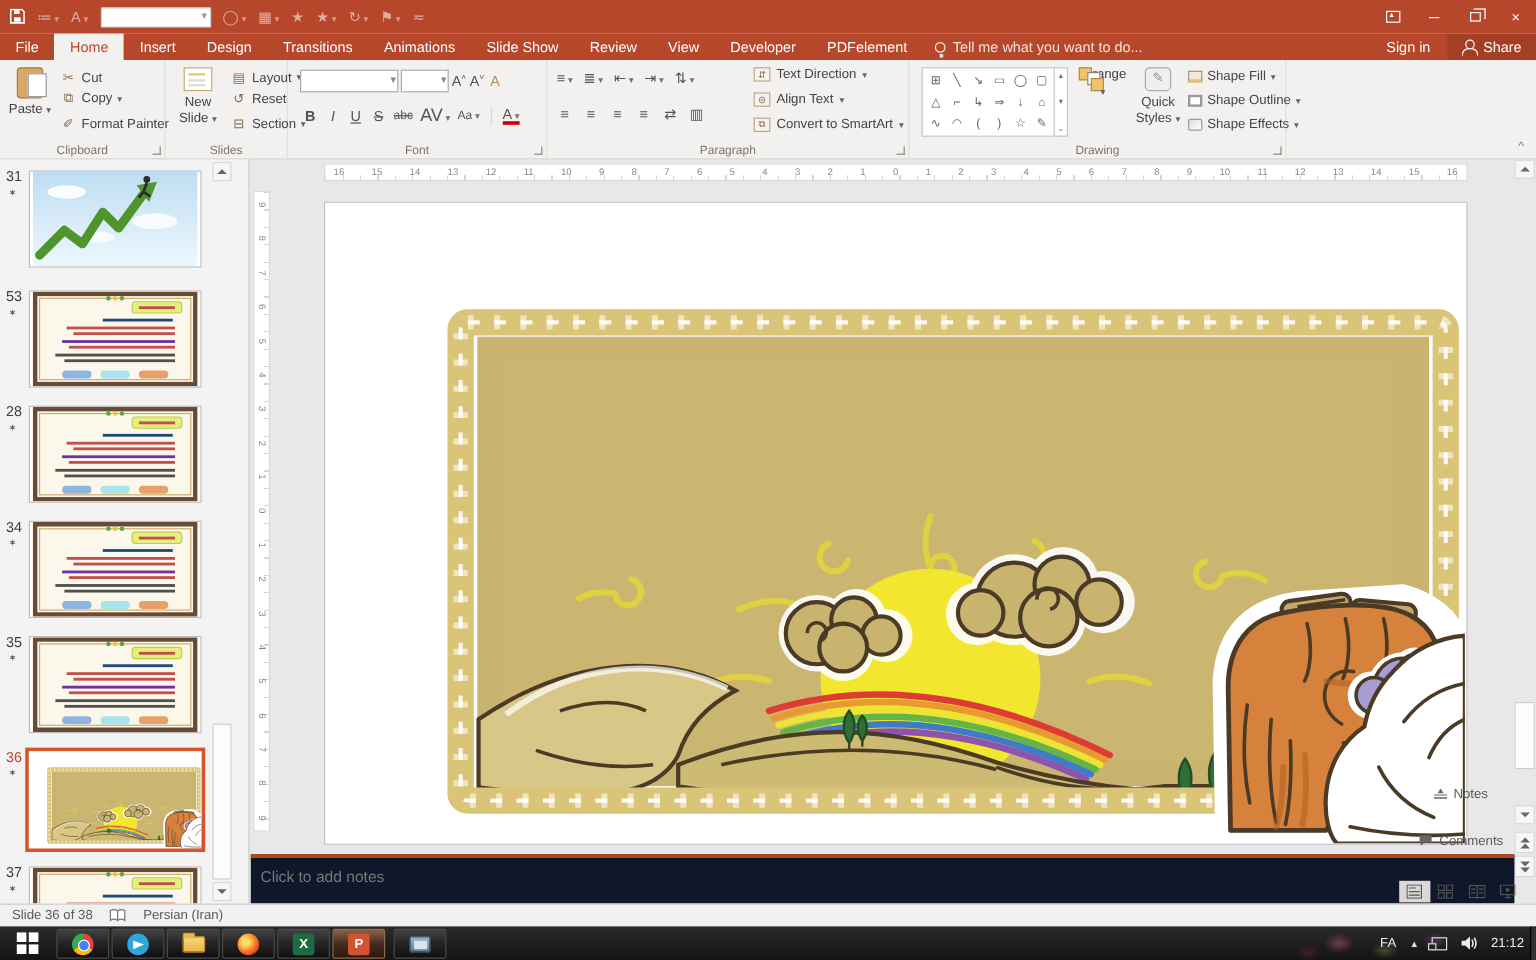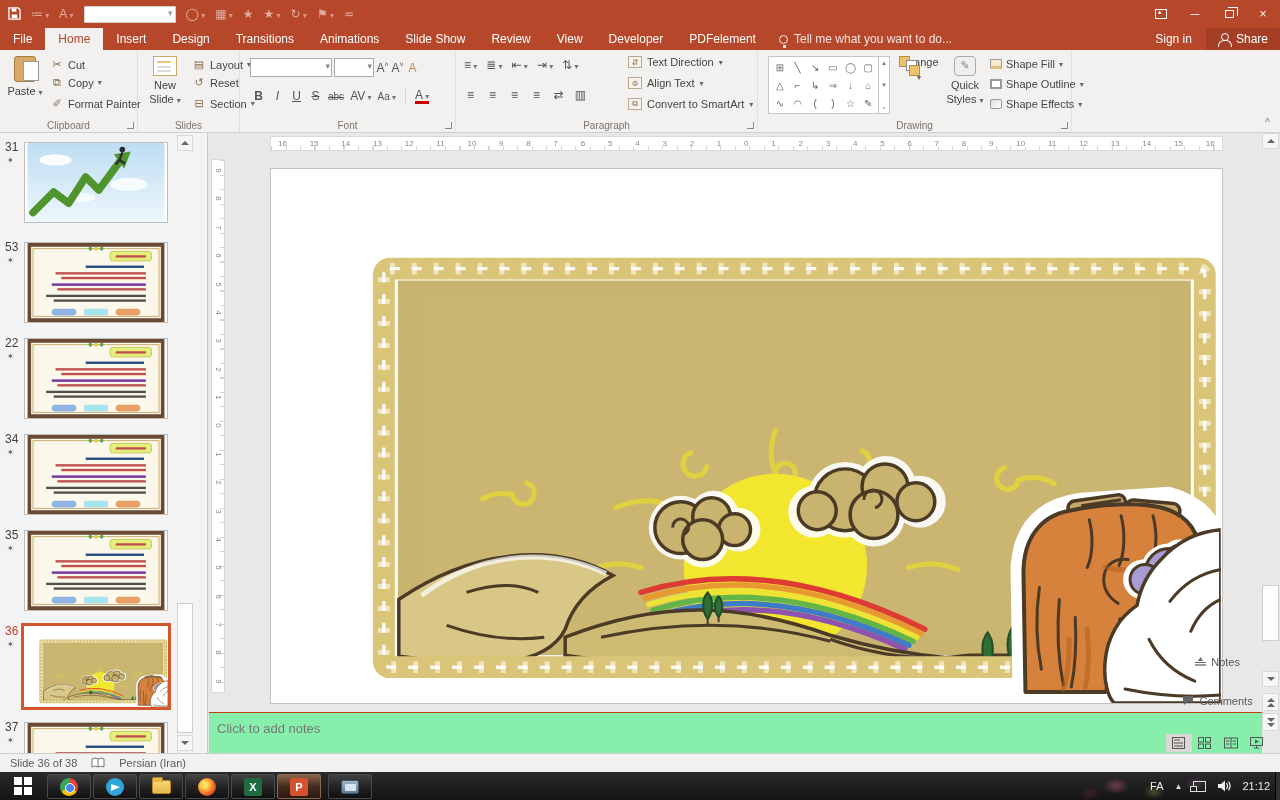--- a/index.html
+++ b/index.html
@@ -95,21 +95,21 @@
   #canvas{position:absolute;left:61px;top:35px;width:953px;height:536px;background:#fff;border:1px solid #C2C2C2;}
   #canvas svg{display:block;width:100%;height:100%;}
   .escroll{position:absolute;right:1px;top:0;width:17px;height:619px;}
   .escroll .sbtn{width:17px;}
   .escroll .ethumb{position:absolute;left:0;top:452px;width:17px;height:56px;background:#FDFDFD;border:1px solid #CECECE;}
   .chev{width:0;height:0;border-left:4px solid transparent;border-right:4px solid transparent;}
   .chev.up{border-bottom:4px solid #666;}
   .chev.down{border-top:4px solid #666;}
   .dblbtn{position:absolute;left:0;width:17px;height:18px;display:flex;flex-direction:column;align-items:center;justify-content:center;gap:1px;background:#F6F6F6;border:1px solid #D8D8D8;}
   
-  #notesbar{position:absolute;left:209px;right:18px;top:579px;height:41px;background:#86efac;border-top:1px solid #c2410c;}
+  #notesbar{position:absolute;left:209px;right:18px;top:579px;height:41px;background:#0f172a;border-top:3px solid #c2410c;}
   #notesbar .ph{padding:8px 0 0 8px;font-size:13px;color:#777;}
 
   
   #statusbar{position:absolute;left:0;top:753px;width:1280px;height:19px;background:#F1F1F1;border-top:1px solid #D0CECC;display:flex;align-items:center;font-size:11px;color:#5a5a5a;}
   #statusbar .left{display:flex;align-items:center;gap:14px;padding-left:10px;}
   #statusbar .right{margin-left:auto;display:flex;align-items:center;gap:27px;padding-right:5px;flex-direction:column;}
   .sicon{display:inline-flex;vertical-align:middle;}
   .viewbtns{display:flex;align-items:center;}
   .vbtn{width:26px;height:18px;display:flex;align-items:center;justify-content:center;}
   .vbtn.active{background:#DBD8D5;}
@@ -436,21 +436,21 @@
         <span class="fbtn"><span>A</span><sup style="font-size:7px">˄</sup></span>
         <span class="fbtn"><span>A</span><sup style="font-size:7px">˅</sup></span>
         <span class="fbtn" style="color:#b58a5a">A</span>
       </div>
       <div class="smallrow" style="left:12px;top:38px;gap:6px">
         <span class="fbtn" style="font-weight:bold">B</span>
         <span class="fbtn" style="font-style:italic">I</span>
         <span class="fbtn" style="text-decoration:underline">U</span>
         <span class="fbtn" style="text-decoration:line-through">S</span>
         <span class="fbtn" style="font-size:10px;text-decoration:line-through">abc</span>
-        <span class="fbtn dd" style="font-size:12px">AV</span>
+        <span class="fbtn dd" style="font-size:15px">AV</span>
         <span class="fbtn dd" style="font-size:10px">Aa</span>
         <span class="vsep"></span>
         <span class="fbtn dd" style="border-bottom:3px solid #C00;line-height:1">A</span>
       </div>
       <div class="group-label">Font</div>
       <div class="dlg"></div>
     </div>
 
     <div class="group" style="left:456px;width:302px">
       <div class="smallrow" style="left:8px;top:8px;gap:9px;font-size:12px;color:#666">
@@ -557,21 +557,21 @@
       <div class="slide-entry" style="top:107px">
         <div class="slide-num">53</div>
         <div class="slide-star">✶</div>
         <div class="thumb">
             <svg viewBox="0 0 146 84">
               <use href="#art-text"></use>
             </svg>
           </div>
       </div>
       <div class="slide-entry" style="top:203px">
-        <div class="slide-num">22</div>
+        <div class="slide-num">28</div>
         <div class="slide-star">✶</div>
         <div class="thumb">
             <svg viewBox="0 0 146 84">
               <use href="#art-text"></use>
             </svg>
           </div>
       </div>
       <div class="slide-entry" style="top:299px">
         <div class="slide-num">34</div>
         <div class="slide-star">✶</div>

